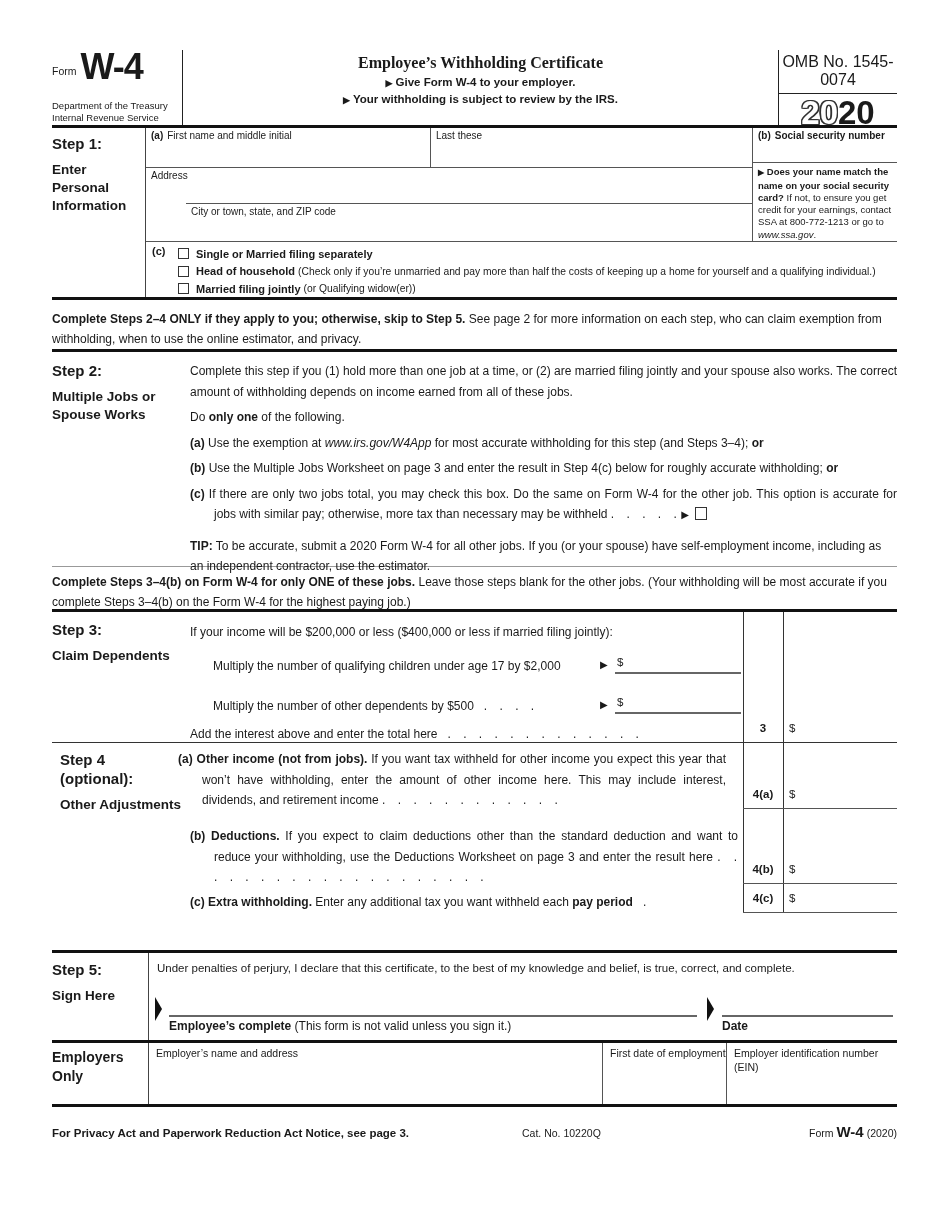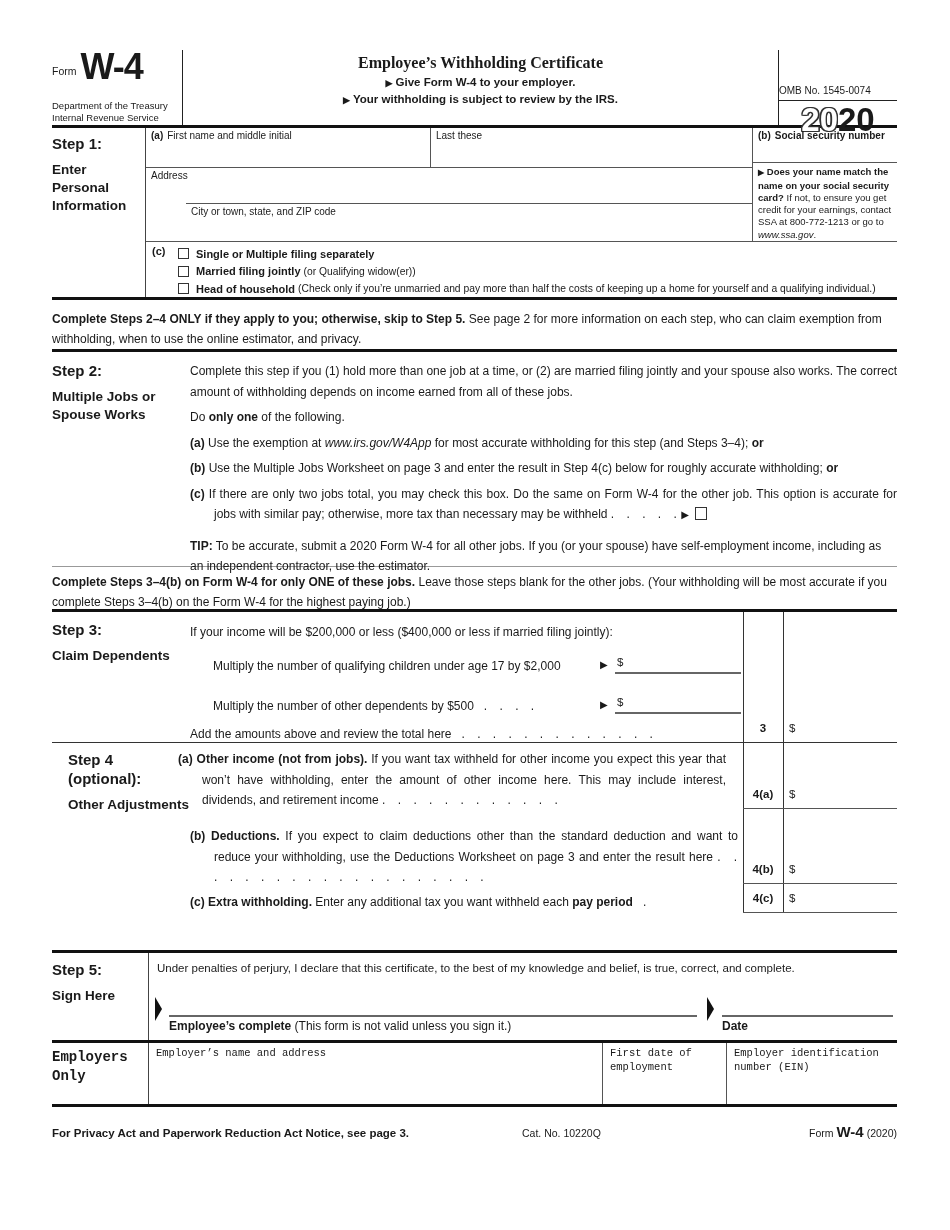--- a/index.html
+++ b/index.html
@@ -12,21 +12,21 @@
   .hdr-left { width:130px; display:flex; flex-direction:column; justify-content:space-between; padding:2px 4px 2px 0; }
   .form-line { display:flex; align-items:flex-end; gap:4px; }
   .form-word { font-size:10.5px; padding-bottom:5px; }
   .form-num { font-size:36px; font-weight:bold; letter-spacing:-1px; line-height:30px; }
   .agency { font-size:9.5px; line-height:11.5px; }
   .hdr-center { flex:1; border-left:1.5px solid #222; border-right:1.5px solid #222; text-align:center; padding:1px 6px 0 6px; }
   .hdr-title { font-size:16px; font-weight:bold; line-height:24px;font-family:Liberation Serif, serif; }
   .hdr-bullet { font-size:11.5px; font-weight:bold; line-height:15.5px; }
   .hdr-bullet .arr { font-size:9px; }
   .hdr-right { width:118px; display:flex; flex-direction:column; }
-  .omb { font-size:10px; padding:3px 0 4px 0; border-bottom:1.5px solid #222;margin-top:32px; }
+  .omb { font-size:16px; text-align:center; padding:3px 0 4px 0; border-bottom:1.5px solid #222; }
   .year { flex:1; display:flex; align-items:center; justify-content:center; font-size:33px; font-weight:bold; letter-spacing:0; }
   .year-outline { color:#fff; text-shadow:-1.4px -1.4px 0 #333,1.4px -1.4px 0 #333,-1.4px 1.4px 0 #333,1.4px 1.4px 0 #333,0 -1.4px 0 #333,0 1.4px 0 #333,-1.4px 0 0 #333,1.4px 0 0 #333; }
 
   
   .step1 { display:flex; height:172px; border-bottom:3px solid #111; }
   .s1-label { width:94px; border-right:1.5px solid #444; padding-top:6px; }
   .step-title { font-size:15px; font-weight:bold; line-height:19px; margin-bottom:8px; }
   .step-sub { font-size:13.5px; font-weight:bold; line-height:18px; }
   .s1-body { flex:1; display:flex; flex-direction:column; }
   .s1-top { display:flex; height:113px; }
@@ -83,21 +83,21 @@
   .step5 { display:flex; height:93px; border-top:3px solid #111; border-bottom:3px solid #111; }
   .s5-label { width:97px; border-right:1.5px solid #444; padding-top:7px; }
   .s5-body { flex:1; position:relative; }
   .declaration { font-size:11.5px; padding:9px 0 0 8px; }
   .sigline { position:absolute; border-top:2px solid #666; }
   .tri { position:absolute; width:0; height:0; border-top:12px solid transparent; border-bottom:12px solid transparent; border-left:7px solid #111; }
   .sig-cap { position:absolute; font-size:12px; }
   .sig-cap b { font-weight:bold; }
 
   
-  .employers { display:flex; height:64px; border-bottom:3px solid #111;font-family:Liberation Mono, monospace; }
+  .employers { display:flex; height:64px; border-bottom:3px solid #111; }
   .emp-label { width:97px; border-right:1.5px solid #444; font-size:14px; font-weight:bold; line-height:19px; padding-top:5px; }
   .emp-cell { font-size:10.5px; line-height:13.5px; padding:4px 0 0 7px; }
   .emp-name { width:453px; }
   .emp-date { width:124px; border-left:1px solid #555; }
   .emp-ein { flex:1; border-left:1px solid #555; }
 
   
   .footer { display:flex; align-items:baseline; margin-top:16px; }
   .foot-left { font-size:11.5px; font-weight:bold; width:470px; }
   .foot-cat { font-size:10.5px; flex:1; }
@@ -164,33 +164,33 @@
           <div class="ssa-note">
             <b><span class="arr">▶</span> <span>Does your name match the name on your social security card?</span></b><span> If not, to ensure you get credit for your earnings, contact SSA at 800-772-1213 or go to </span><span class="it">www.ssa.gov</span><span>.</span>
           </div>
         </div>
       </div>
       <div class="s1-c">
         <div class="lbl-c">(c)</div>
         <div class="cb-list">
           <div class="cb-row">
             <span class="checkbox"></span>
-            <span class="cb-bold">Single or Multiple filing separately</span>
+            <span class="cb-bold">Single or Married filing separately</span>
               <span class="cb-rest"></span>
+          </div>
+          <div class="cb-row">
+            <span class="checkbox"></span>
+            <span class="cb-bold">Head of household </span>
+              <span class="cb-rest">(Check only if you’re unmarried and pay more than half the costs of keeping up a home for yourself and a qualifying individual.)</span>
           </div>
           <div class="cb-row">
             <span class="checkbox"></span>
             <span class="cb-bold">Married filing jointly </span>
               <span class="cb-rest">(or Qualifying widow(er))</span>
           </div>
-          <div class="cb-row">
-            <span class="checkbox"></span>
-            <span class="cb-bold">Head of household </span>
-              <span class="cb-rest">(Check only if you’re unmarried and pay more than half the costs of keeping up a home for yourself and a qualifying individual.)</span>
-          </div>
         </div>
       </div>
     </div>
   </div>
 
   <div class="notice notice1">
     <b>Complete Steps 2–4 ONLY if they apply to you; otherwise, skip to Step 5.</b><span> See page 2 for more information on each step, who can claim exemption from withholding, when to use the online estimator, and privacy.</span>
   </div>
 
   <div class="step2">
@@ -234,25 +234,25 @@
     <div class="abs s34-line" style="left:138px; top:10px;">If your income will be $200,000 or less ($400,000 or less if married filing jointly):</div>
 
     <div class="abs s34-line" style="left:161px; top:44px;">Multiply the number of qualifying children under age 17 by $2,000</div>
     <span class="abs arr-inline" style="left:548px; top:47px;">▶</span>
     <div class="fill-line" style="left:563px; top:44px; width:126px; height:18px;"><span>$</span></div>
 
     <div class="abs s34-line" style="left:161px; top:84px;"><span>Multiply the number of other dependents by $500</span>&nbsp;&nbsp;&nbsp;<span class="dots">. . . .</span></div>
     <span class="abs arr-inline" style="left:548px; top:87px;">▶</span>
     <div class="fill-line" style="left:563px; top:84px; width:126px; height:18px;"><span>$</span></div>
 
-    <div class="abs s34-line" style="left:138px; top:112px;"><span>Add the amounts above and review the total here</span>&nbsp;&nbsp;&nbsp;<span class="dots">. . . . . . . . . . . . .</span></div>
+    <div class="abs s34-line" style="left:138px; top:112px;"><span>Add the interest above and enter the total here</span>&nbsp;&nbsp;&nbsp;<span class="dots">. . . . . . . . . . . . .</span></div>
     <div class="rownum" style="left:691px; top:110px;">3</div>
     <div class="dollar" style="left:737px; top:110px;">$</div>
 
-    <div class="abs" style="left:16px; top:138px; width:130px;">
+    <div class="abs" style="left:8px; top:138px; width:130px;">
       <div class="step-title" style="margin-bottom:0;">Step 4</div>
       <div class="step-title">(optional):</div>
       <div class="step-sub">Other Adjustments</div>
     </div>
 
     <div class="abs s34-line hang just" style="left:126px; top:137px; width:548px;">
       <b>(a)</b><b> Other income (not from jobs).</b><span> If you want tax withheld for other income you expect this year that won’t have withholding, enter the amount of other income here. This may include interest, dividends, and retirement income </span><span class="dots">. . . . . . . . . . . .</span>
     </div>
     <div class="rownum" style="left:691px; top:176px;">4(a)</div>
     <div class="dollar" style="left:737px; top:176px;">$</div>

